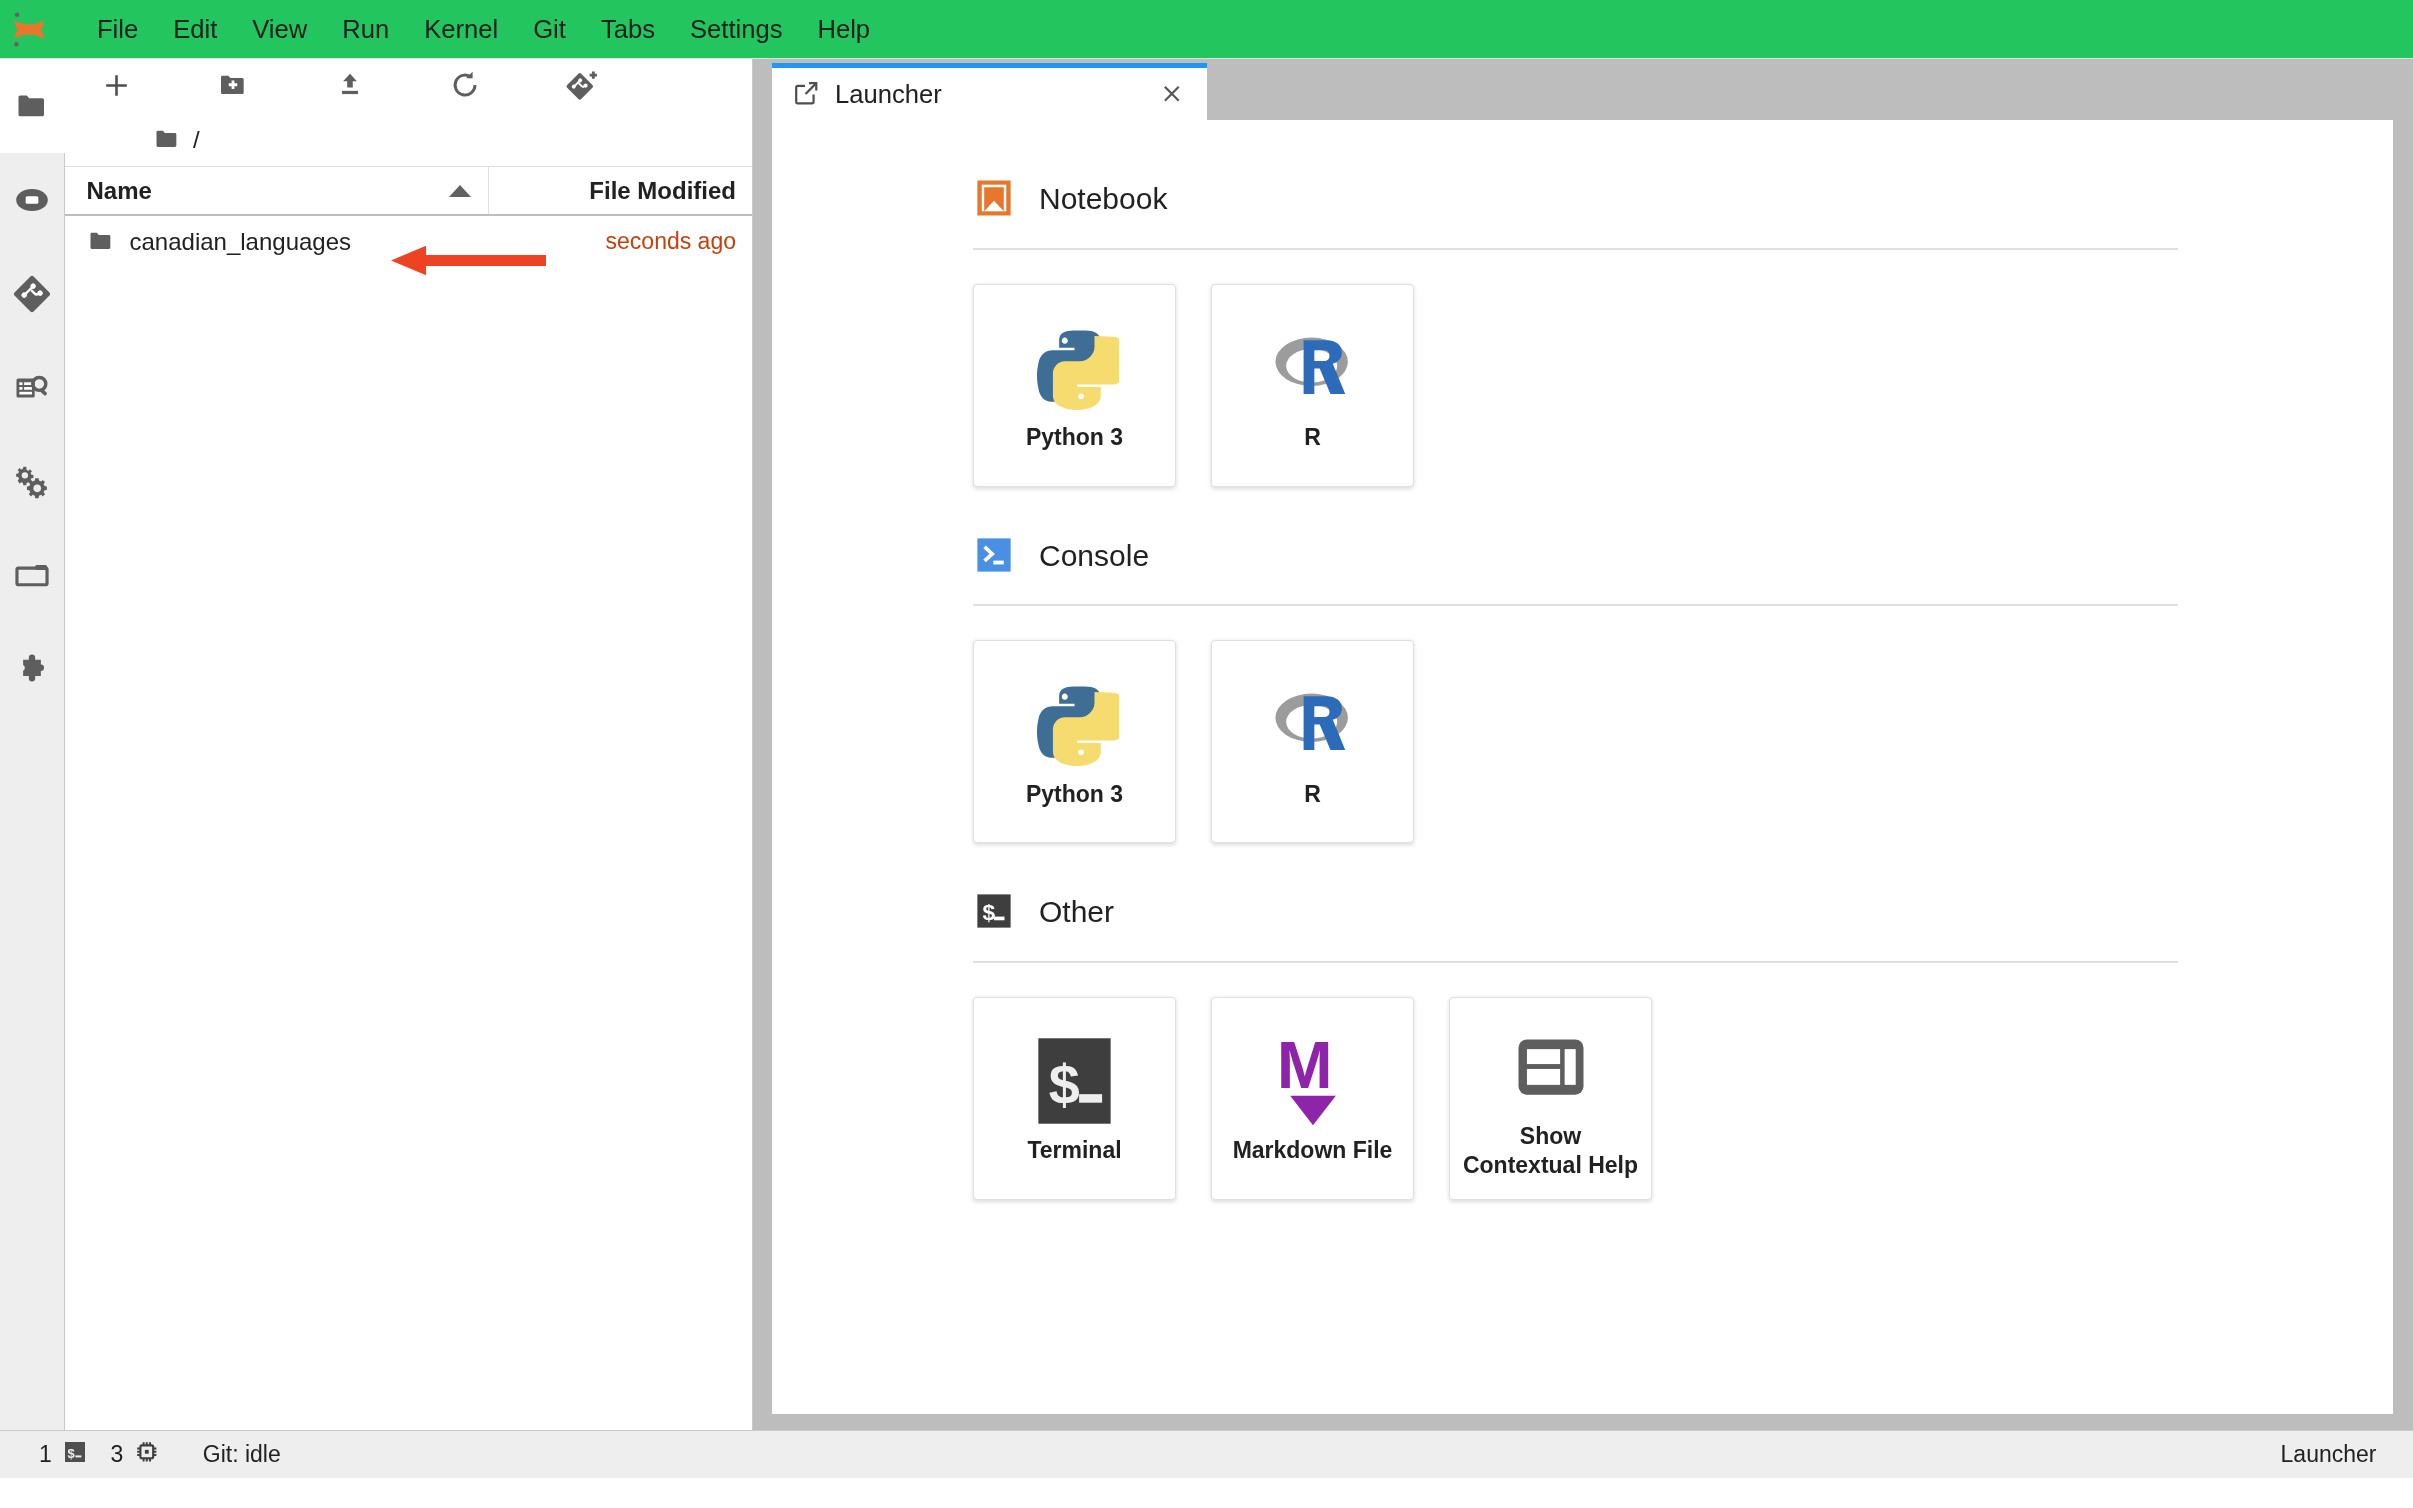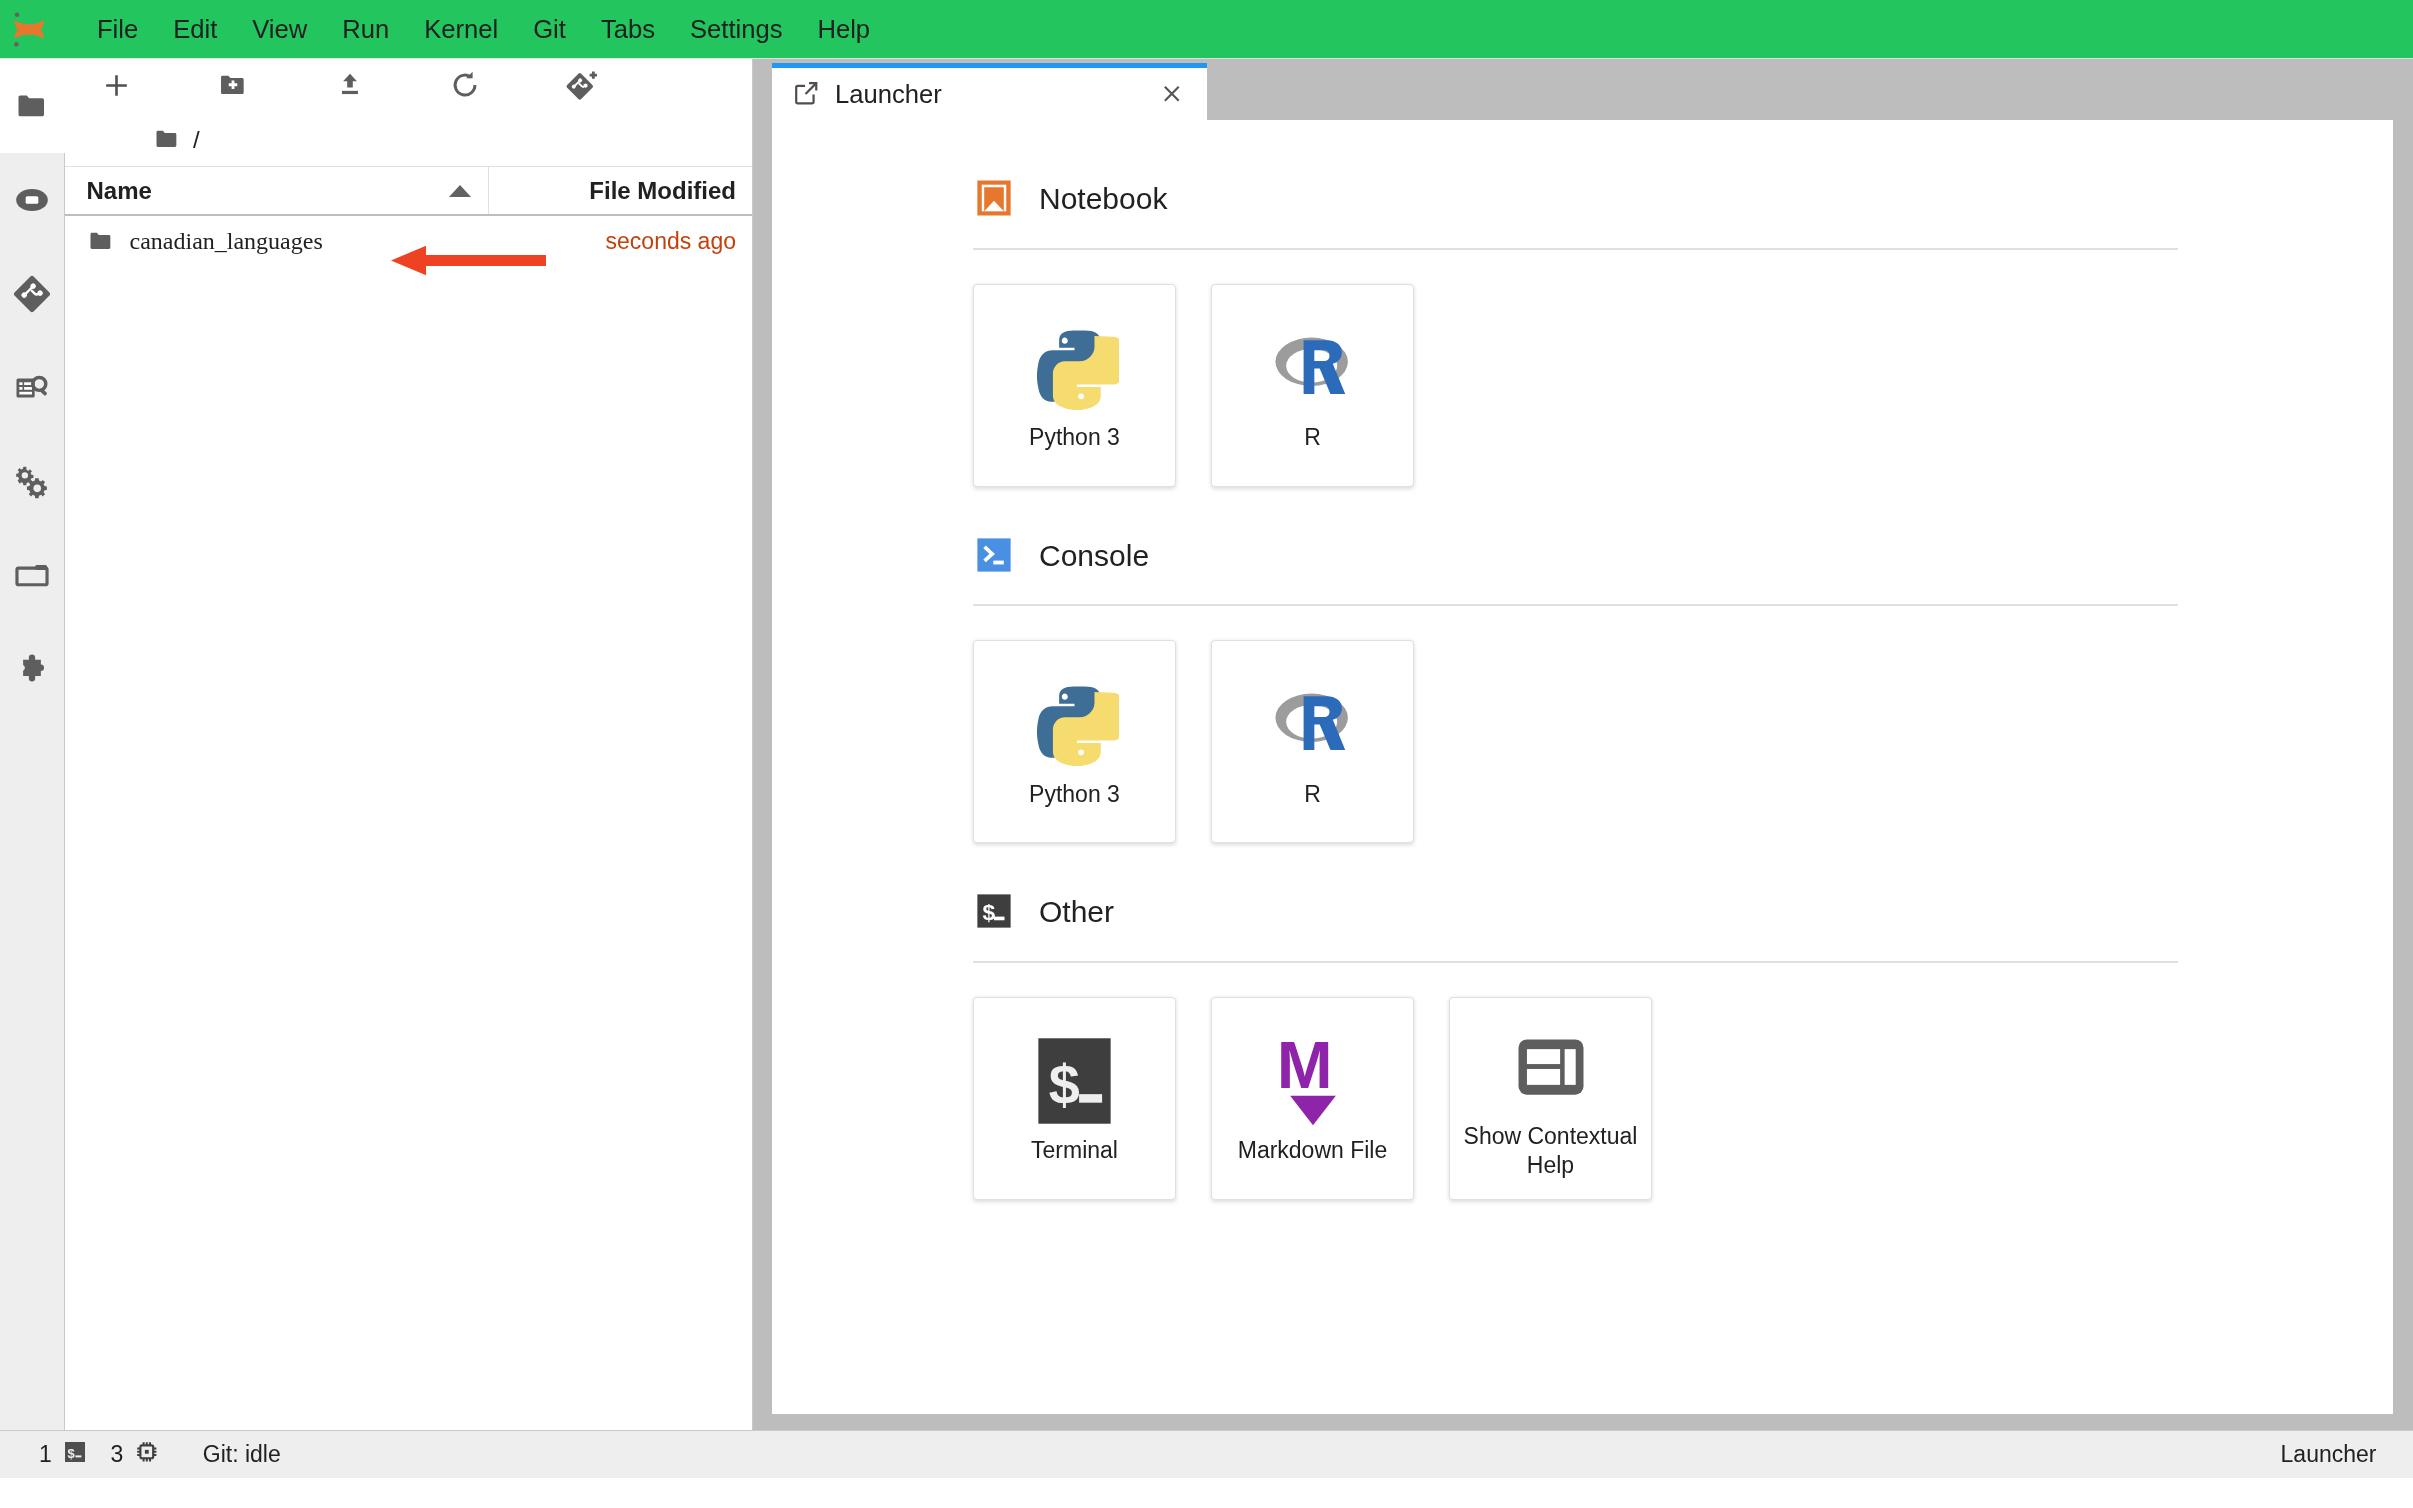--- a/index.html
+++ b/index.html
@@ -127,21 +127,21 @@
     gap: 15px;
     padding-left: 21.5px;
   }
   .fb-row-mod {
     width: 263px;
     text-align: right;
     padding-right: 16px;
     font-size: 23px;
     color: #c2410c;
   }
-  .fb-file-label { font-size: 24px; color: #212121; font-family: Liberation Serif, serif; }
+  .fb-file-label { font-size: 24px; color: #212121; }
 
   
   .annot-arrow {
     position: absolute;
     left: 391px; top: 245px;
     width: 155px; height: 31px;
     pointer-events: none;
     z-index: 50;
   }
 
@@ -218,21 +218,21 @@
     cursor: pointer;
     padding: 12px 8px;
   }
   .card-icon {
     width: 100px; height: 100px;
     display: flex; align-items: center; justify-content: center;
     margin-bottom: 5.4px;
   }
   .card-label {
     font-size: 23px; color: #212121;
-    text-align: center; line-height: 1.24;
+    text-align: center; line-height: 1.24; font-weight: bold;
   }
 
   
   .statusbar {
     height: 48px;
     background: #eeeeee;
     border-top: 1.3px solid #c9c9c9;
     display: flex; align-items: center;
     font-size: 23px; color: #212121;
     padding: 0 17.5px 0 0;

